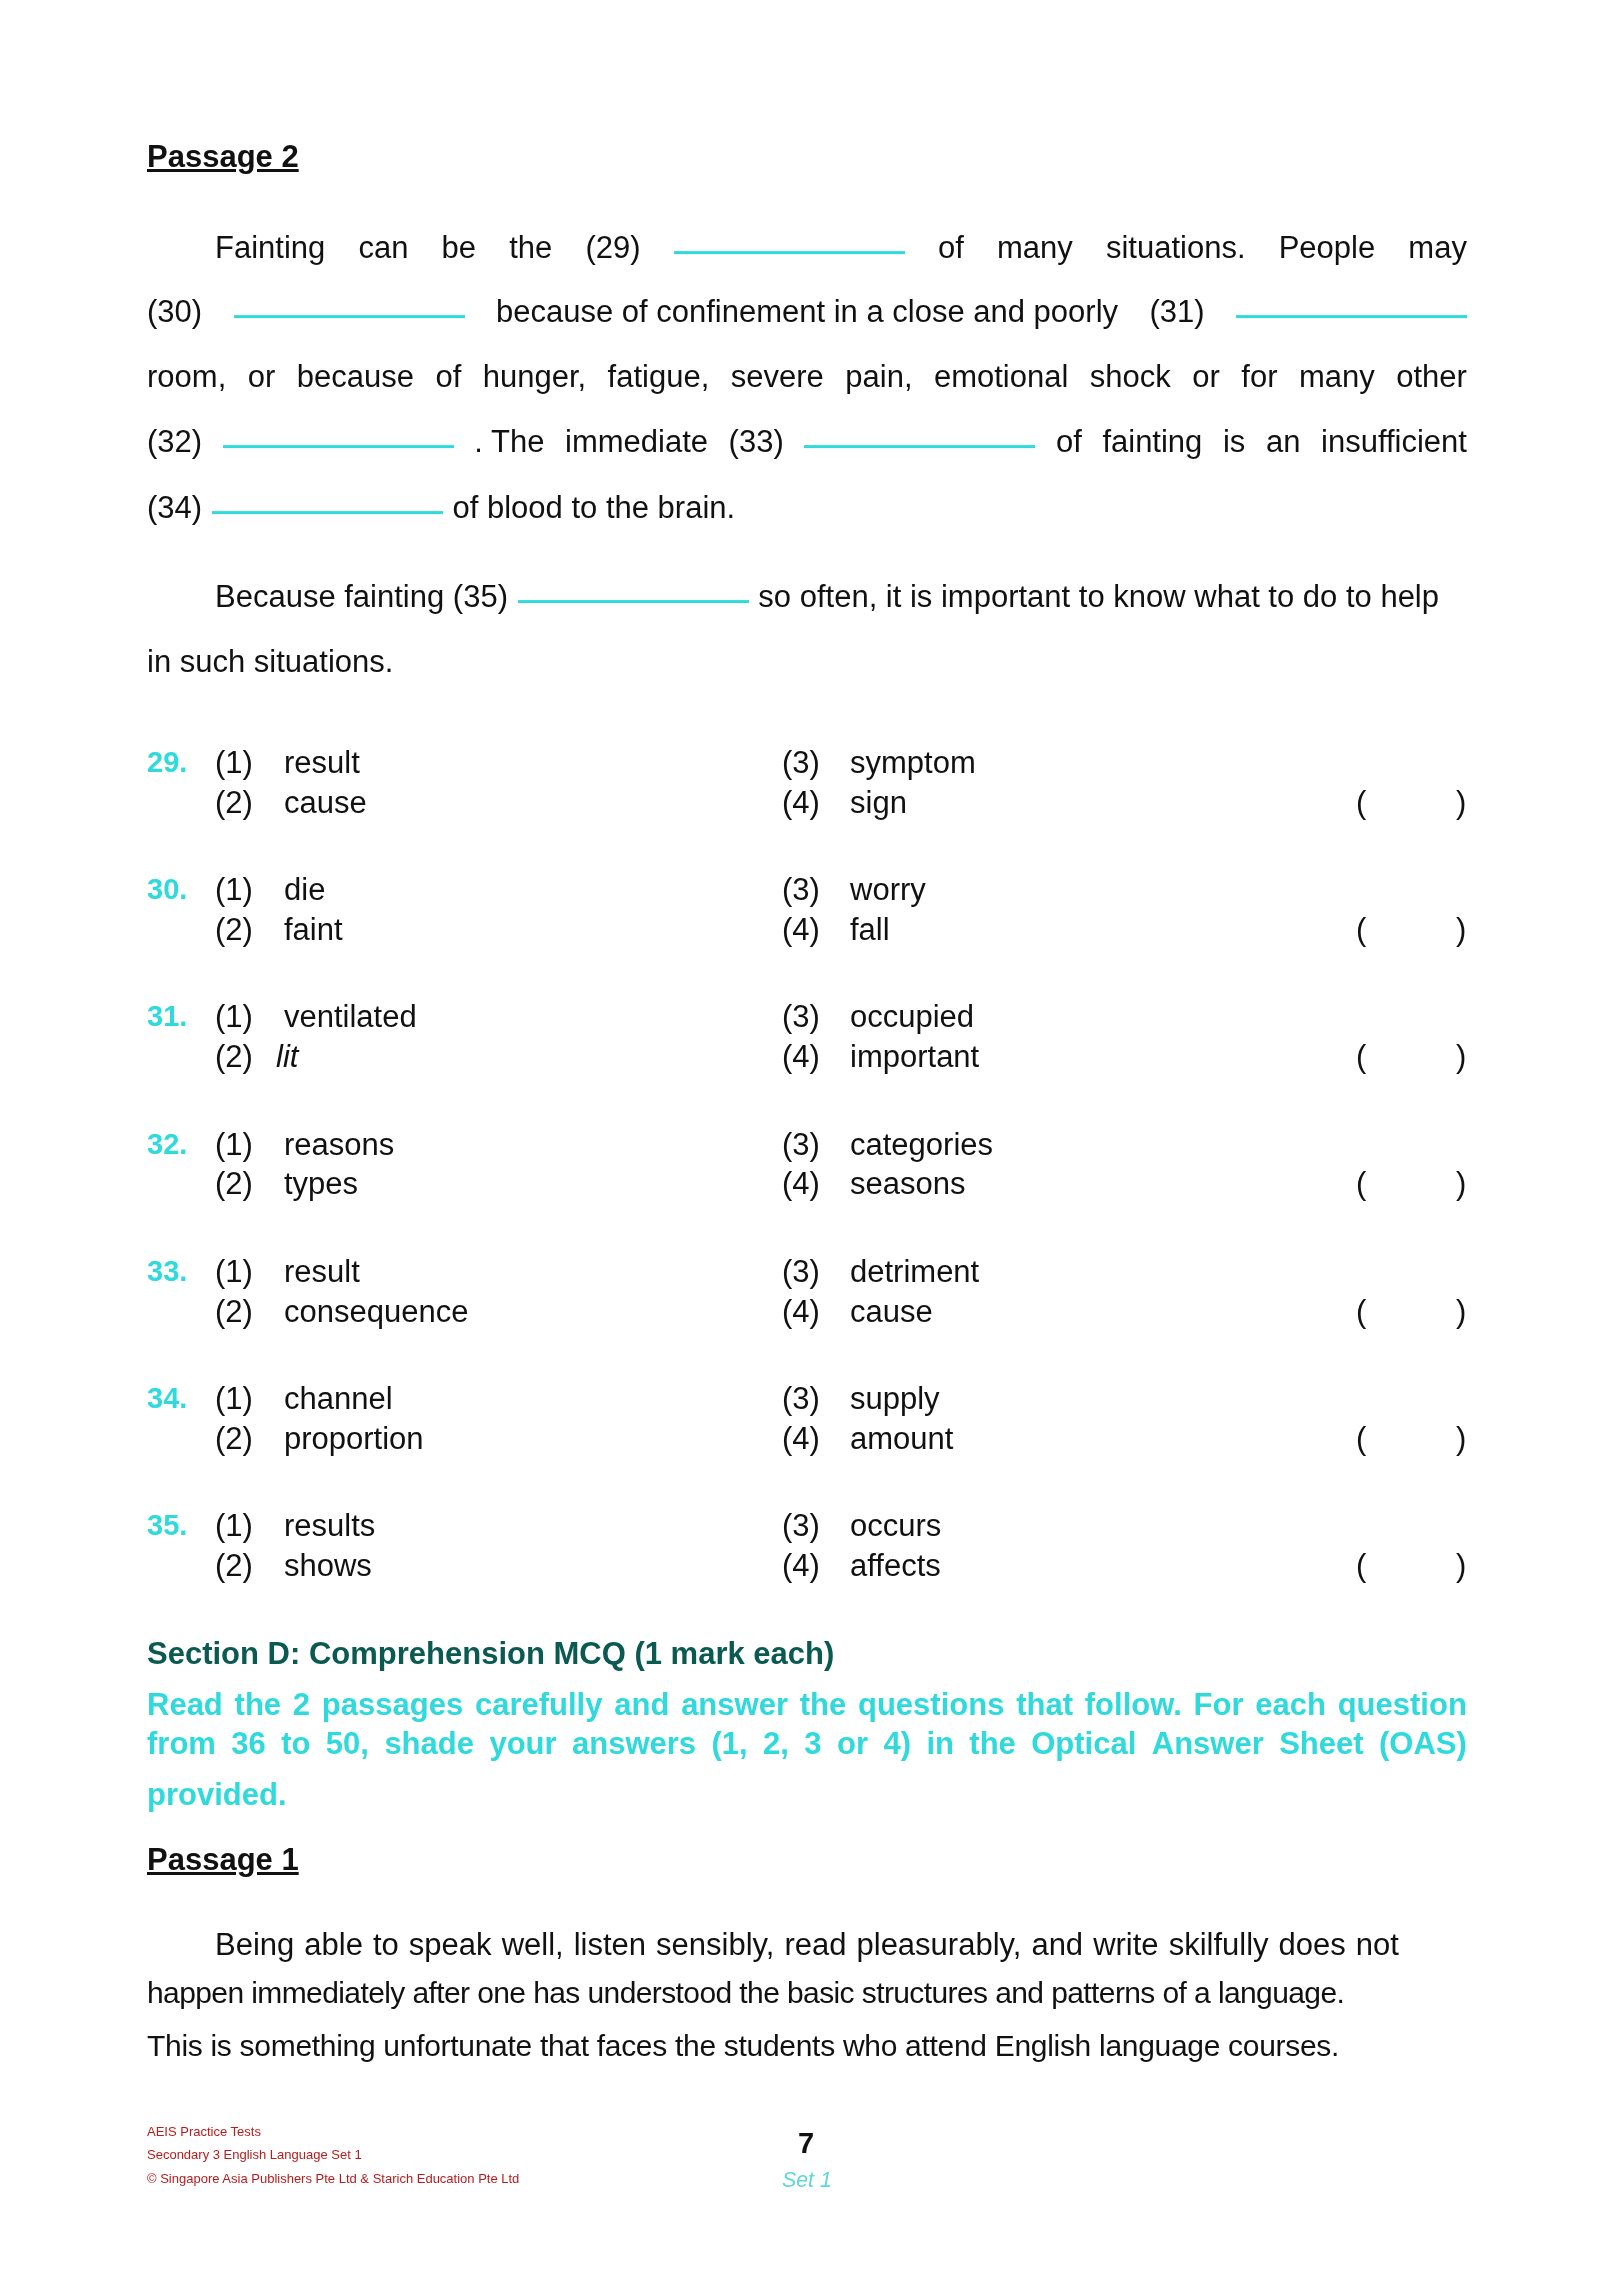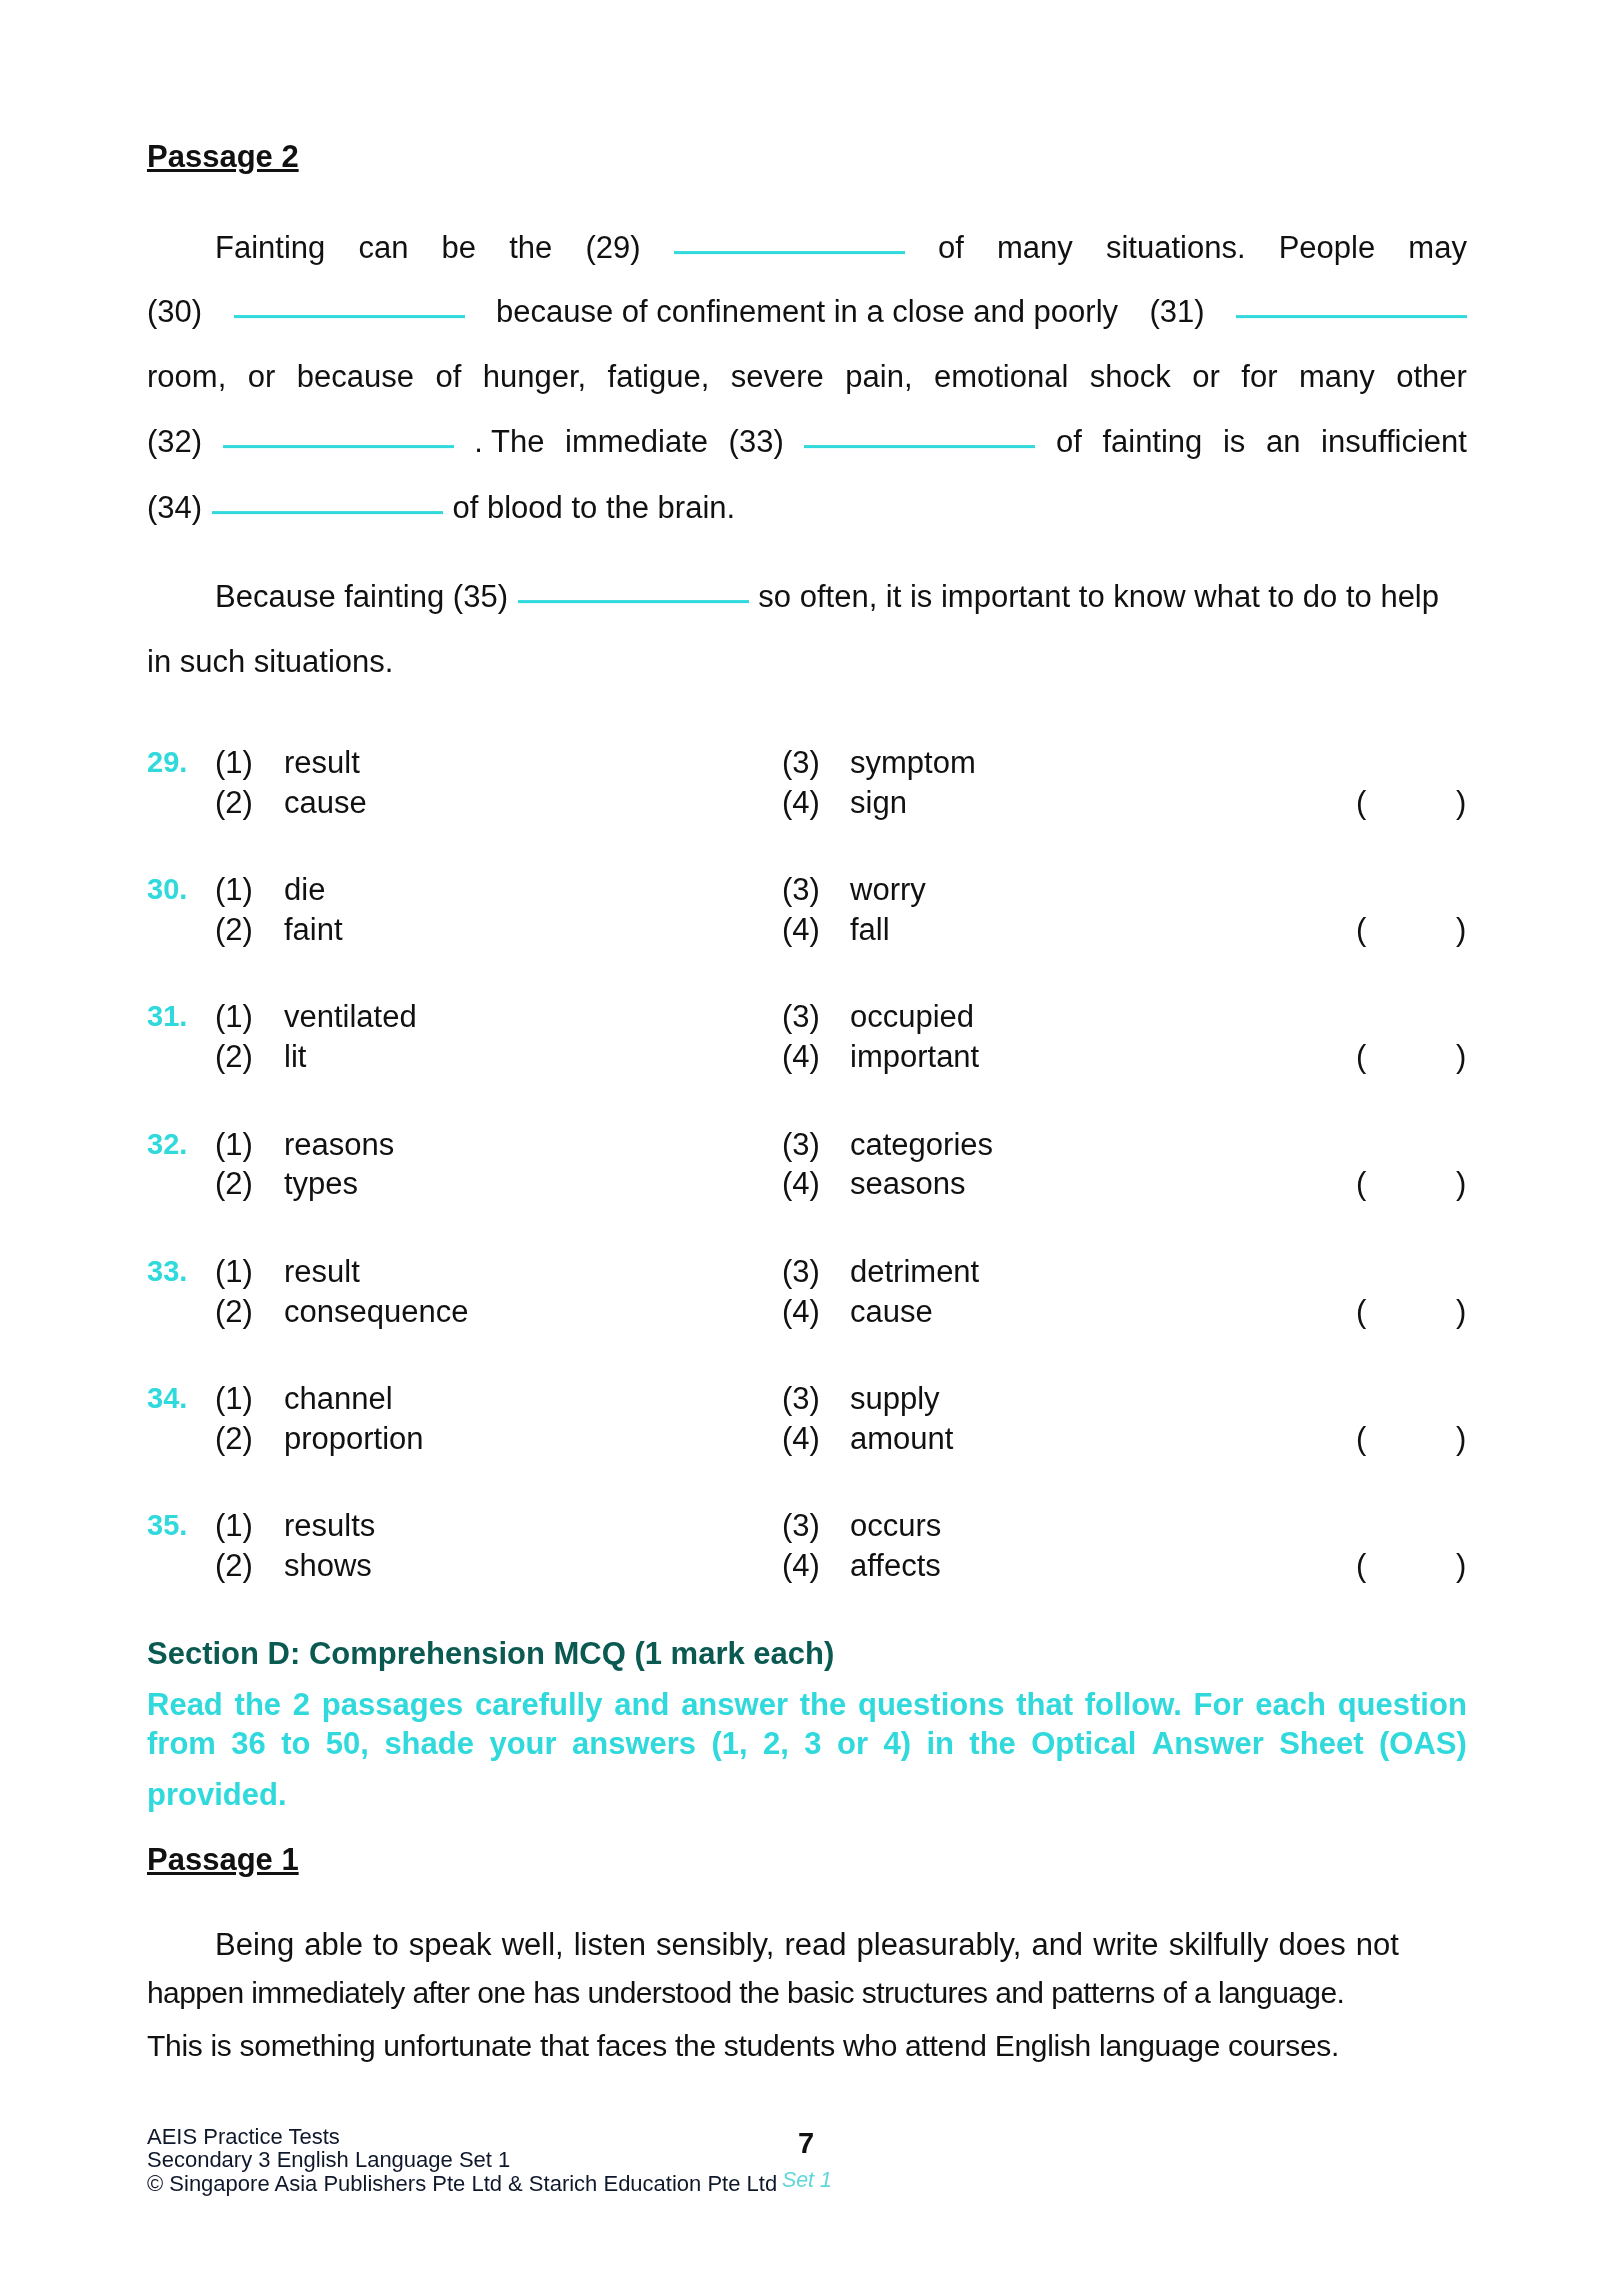--- a/index.html
+++ b/index.html
@@ -9,21 +9,21 @@
   .h-passage { font-weight: bold; font-size: 31px; text-decoration: underline; }
   .body-line { font-size: 31px; left: 147px; width: 1320px; display: flex; justify-content: space-between; align-items: baseline; }
   .body-line.left { justify-content: flex-start; }
   .blank { display: inline-block; width: 231px; height: 0; border-bottom: 3.9px solid #2fd9dc; transform: translateY(-3.9px); }
   .q-num { color: #2fd9dc; font-weight: bold; font-size: 29px; }
   .opt { font-size: 31px; }
   .paren { font-size: 31px; }
   .section-title { color: #0a5a52; font-weight: bold; font-size: 31px; }
   .instr { color: #2fd9dc; font-weight: bold; font-size: 31px; left: 147px; width: 1320px; display: flex; justify-content: space-between; }
   .instr.left { justify-content: flex-start; margin-top: 12px; }
-  .footer-text { font-size: 22px; color: #0f172a; }
+  .footer-text { font-size: 13px; color: #b91c1c; }
   .page-num { font-size: 29px; font-weight: bold; }
   .set-label { font-size: 21.3px; color: #5fd6da; font-style: italic; }
   .gap { display: inline-block; width: 9.7px; }
 </style>
 </head>
 <body>
 
 <div class="abs h-passage" style="left:147px; top:139px;">Passage 2</div>
 
 <div id="p2-lines">
@@ -115,21 +115,21 @@
     <div class="abs opt" style="left: 850px; top: 872px;">worry</div>
     <div class="abs opt" style="left: 782px; top: 912px;">(4)</div>
     <div class="abs opt" style="left: 850px; top: 912px;">fall</div>
     <div class="abs paren" style="left: 1356px; top: 912px;">(</div>
     <div class="abs paren" style="left: 1456px; top: 912px;">)</div>
     <div class="abs" style="left: 1368px; top: 912px; width: 85px; height: 35px;"></div>
     <div class="abs q-num" style="left: 147px; top: 1000px;">31.</div>
     <div class="abs opt" style="left: 215px; top: 999px;">(1)</div>
     <div class="abs opt" style="left: 284px; top: 999px;">ventilated</div>
     <div class="abs opt" style="left: 215px; top: 1039px;">(2)</div>
-    <div class="abs opt" style="left: 284px; top: 1039px;">lit</div>
+    <div class="abs opt" style="left: 276px; top: 1039px; font-style: italic;">lit</div>
     <div class="abs opt" style="left: 782px; top: 999px;">(3)</div>
     <div class="abs opt" style="left: 850px; top: 999px;">occupied</div>
     <div class="abs opt" style="left: 782px; top: 1039px;">(4)</div>
     <div class="abs opt" style="left: 850px; top: 1039px;">important</div>
     <div class="abs paren" style="left: 1356px; top: 1039px;">(</div>
     <div class="abs paren" style="left: 1456px; top: 1039px;">)</div>
     <div class="abs" style="left: 1368px; top: 1039px; width: 85px; height: 35px;"></div>
     <div class="abs q-num" style="left: 147px; top: 1128px;">32.</div>
     <div class="abs opt" style="left: 215px; top: 1127px;">(1)</div>
     <div class="abs opt" style="left: 284px; top: 1127px;">reasons</div>

